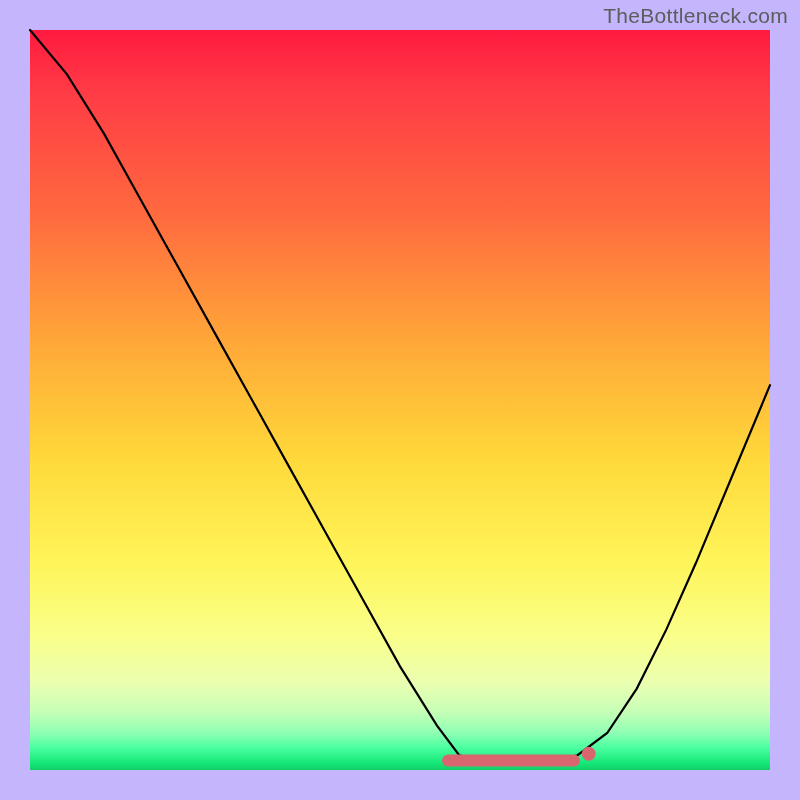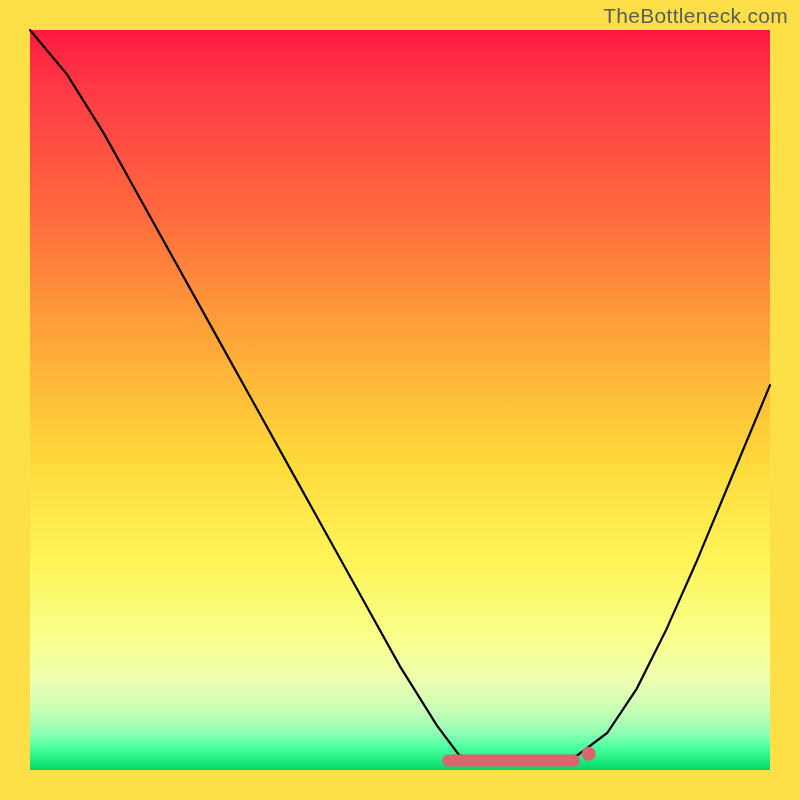--- a/index.html
+++ b/index.html
@@ -8,21 +8,21 @@
     width: 800px;
     height: 800px;
     background: #000;
     overflow: hidden;
     font-family: Arial, Helvetica, sans-serif;
   }
   .frame {
     position: relative;
     width: 800px;
     height: 800px;
-    background: #fde047;
+    background: #c4b5fd;
   }
   .watermark {
     position: absolute;
     top: 4px;
     right: 12px;
     color: #5c5c5c;
     font-size: 21px;
     font-weight: 500;
     letter-spacing: 0.3px;
     z-index: 10;

